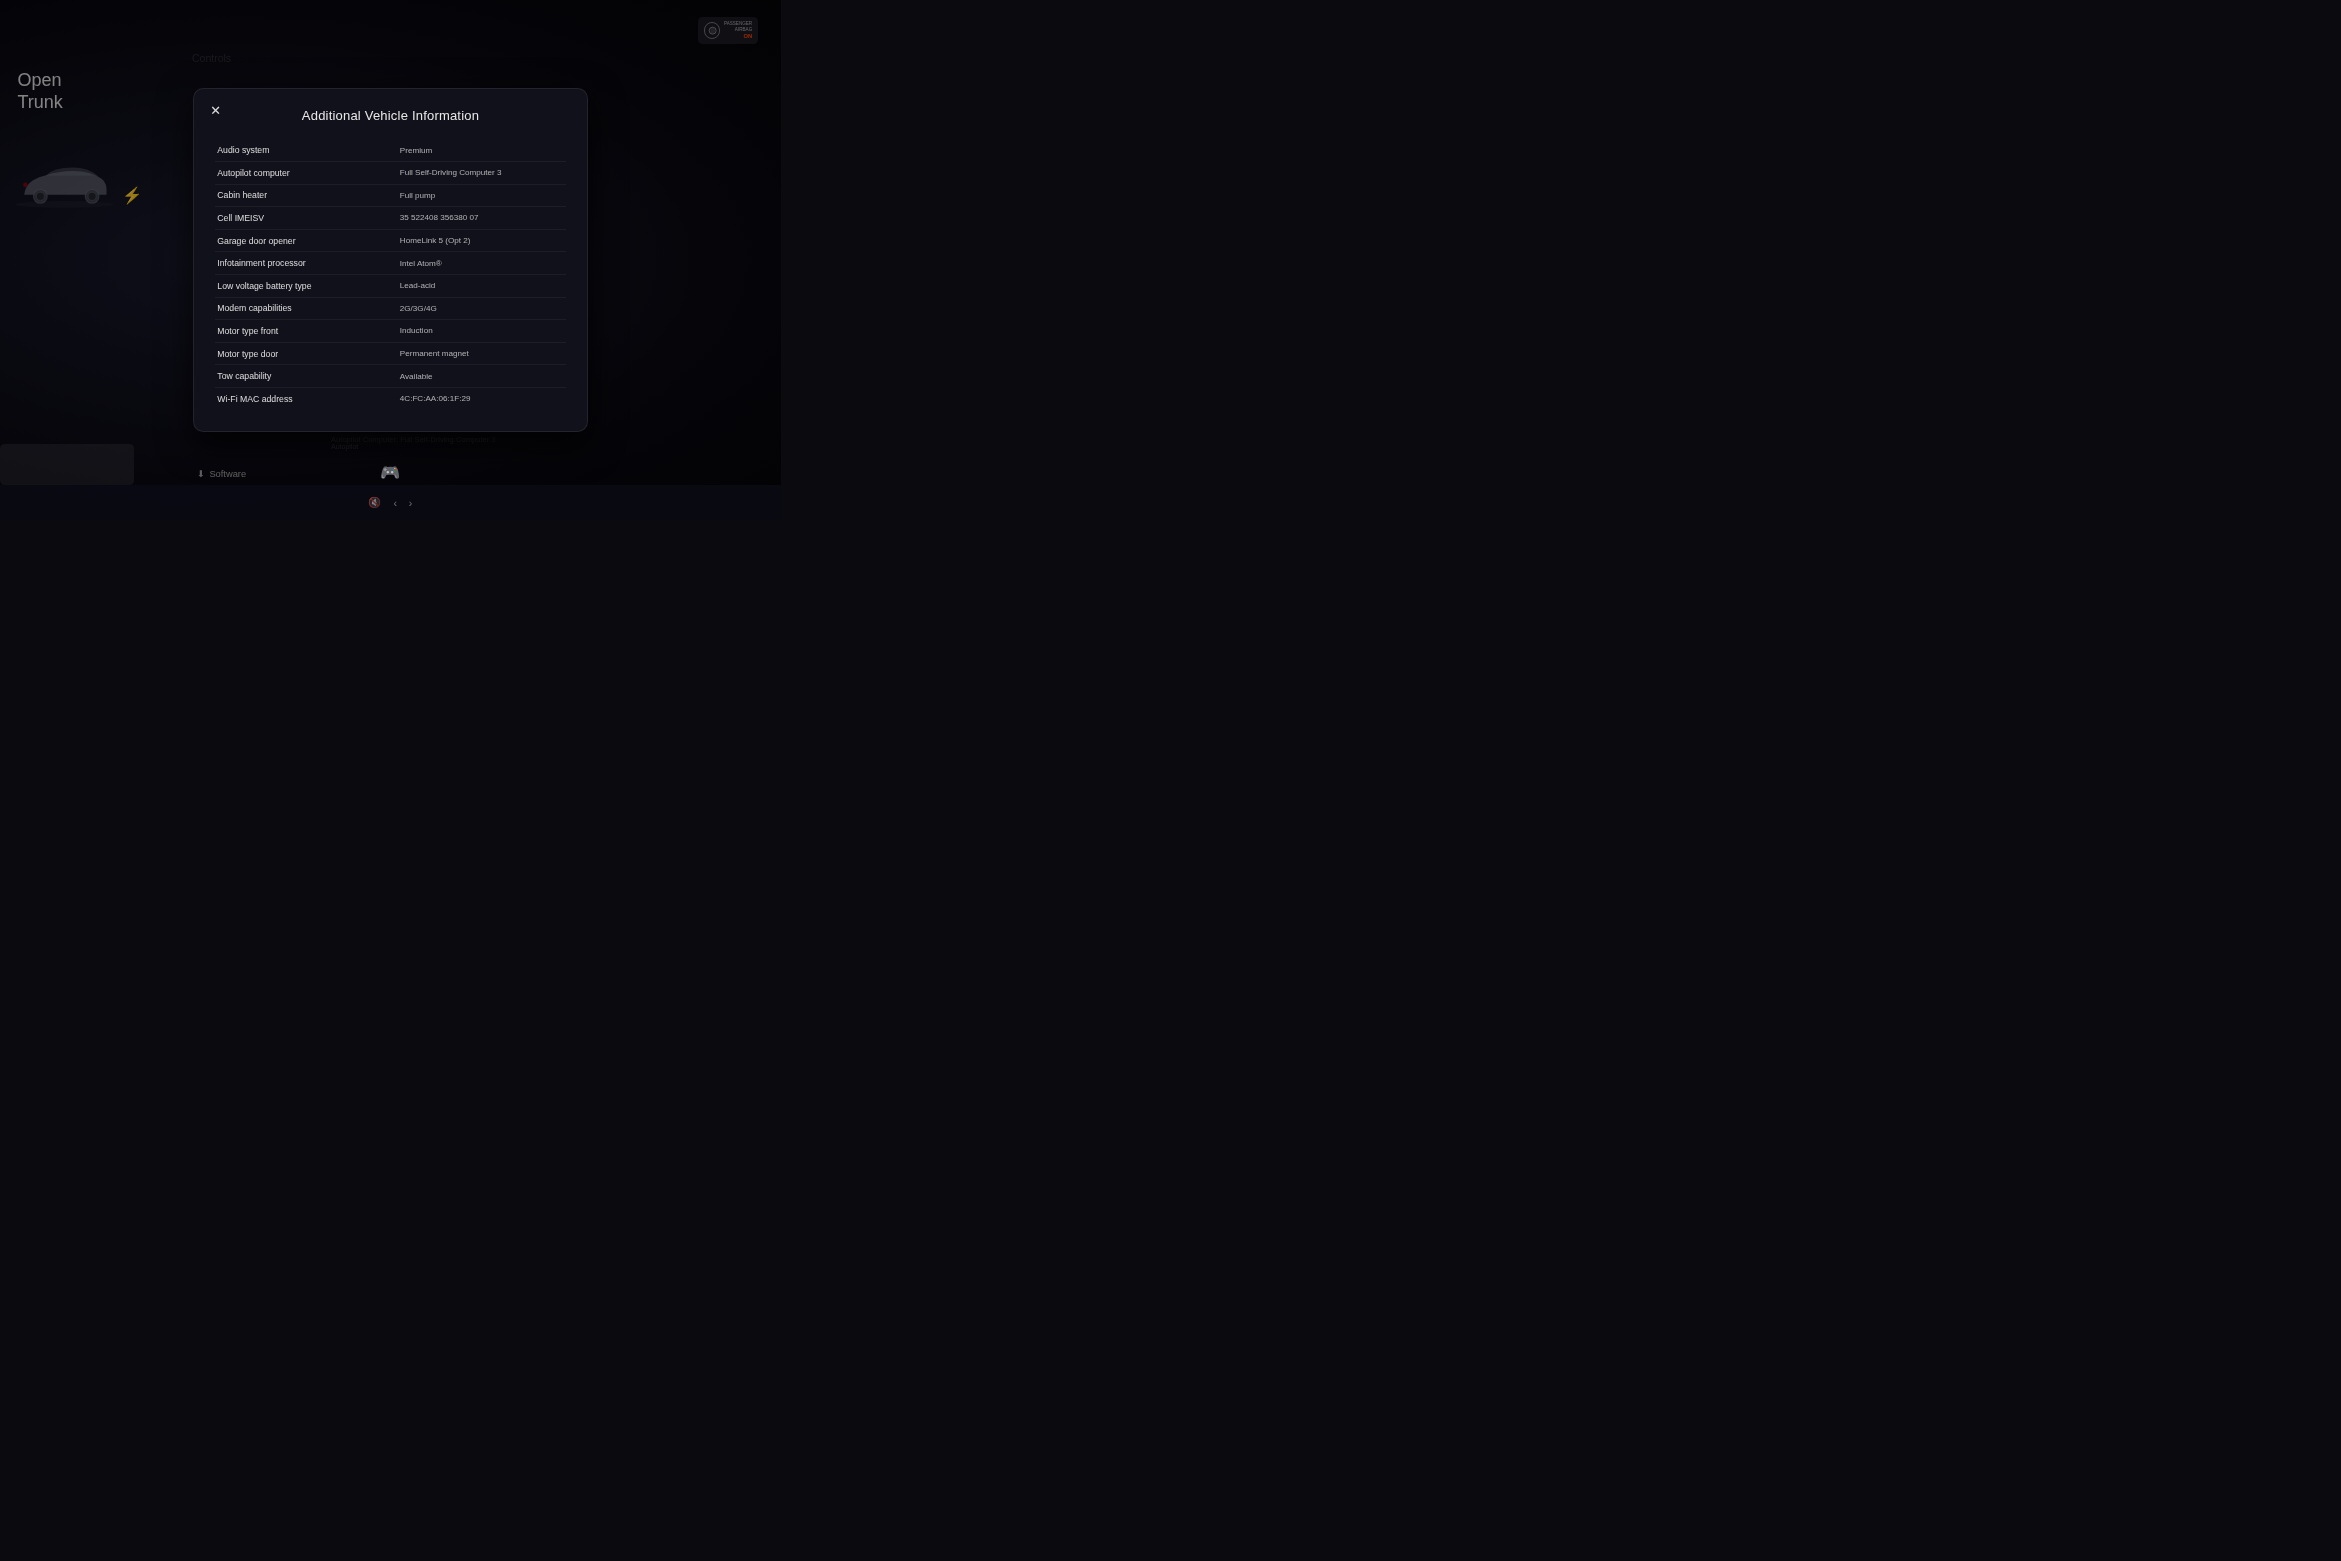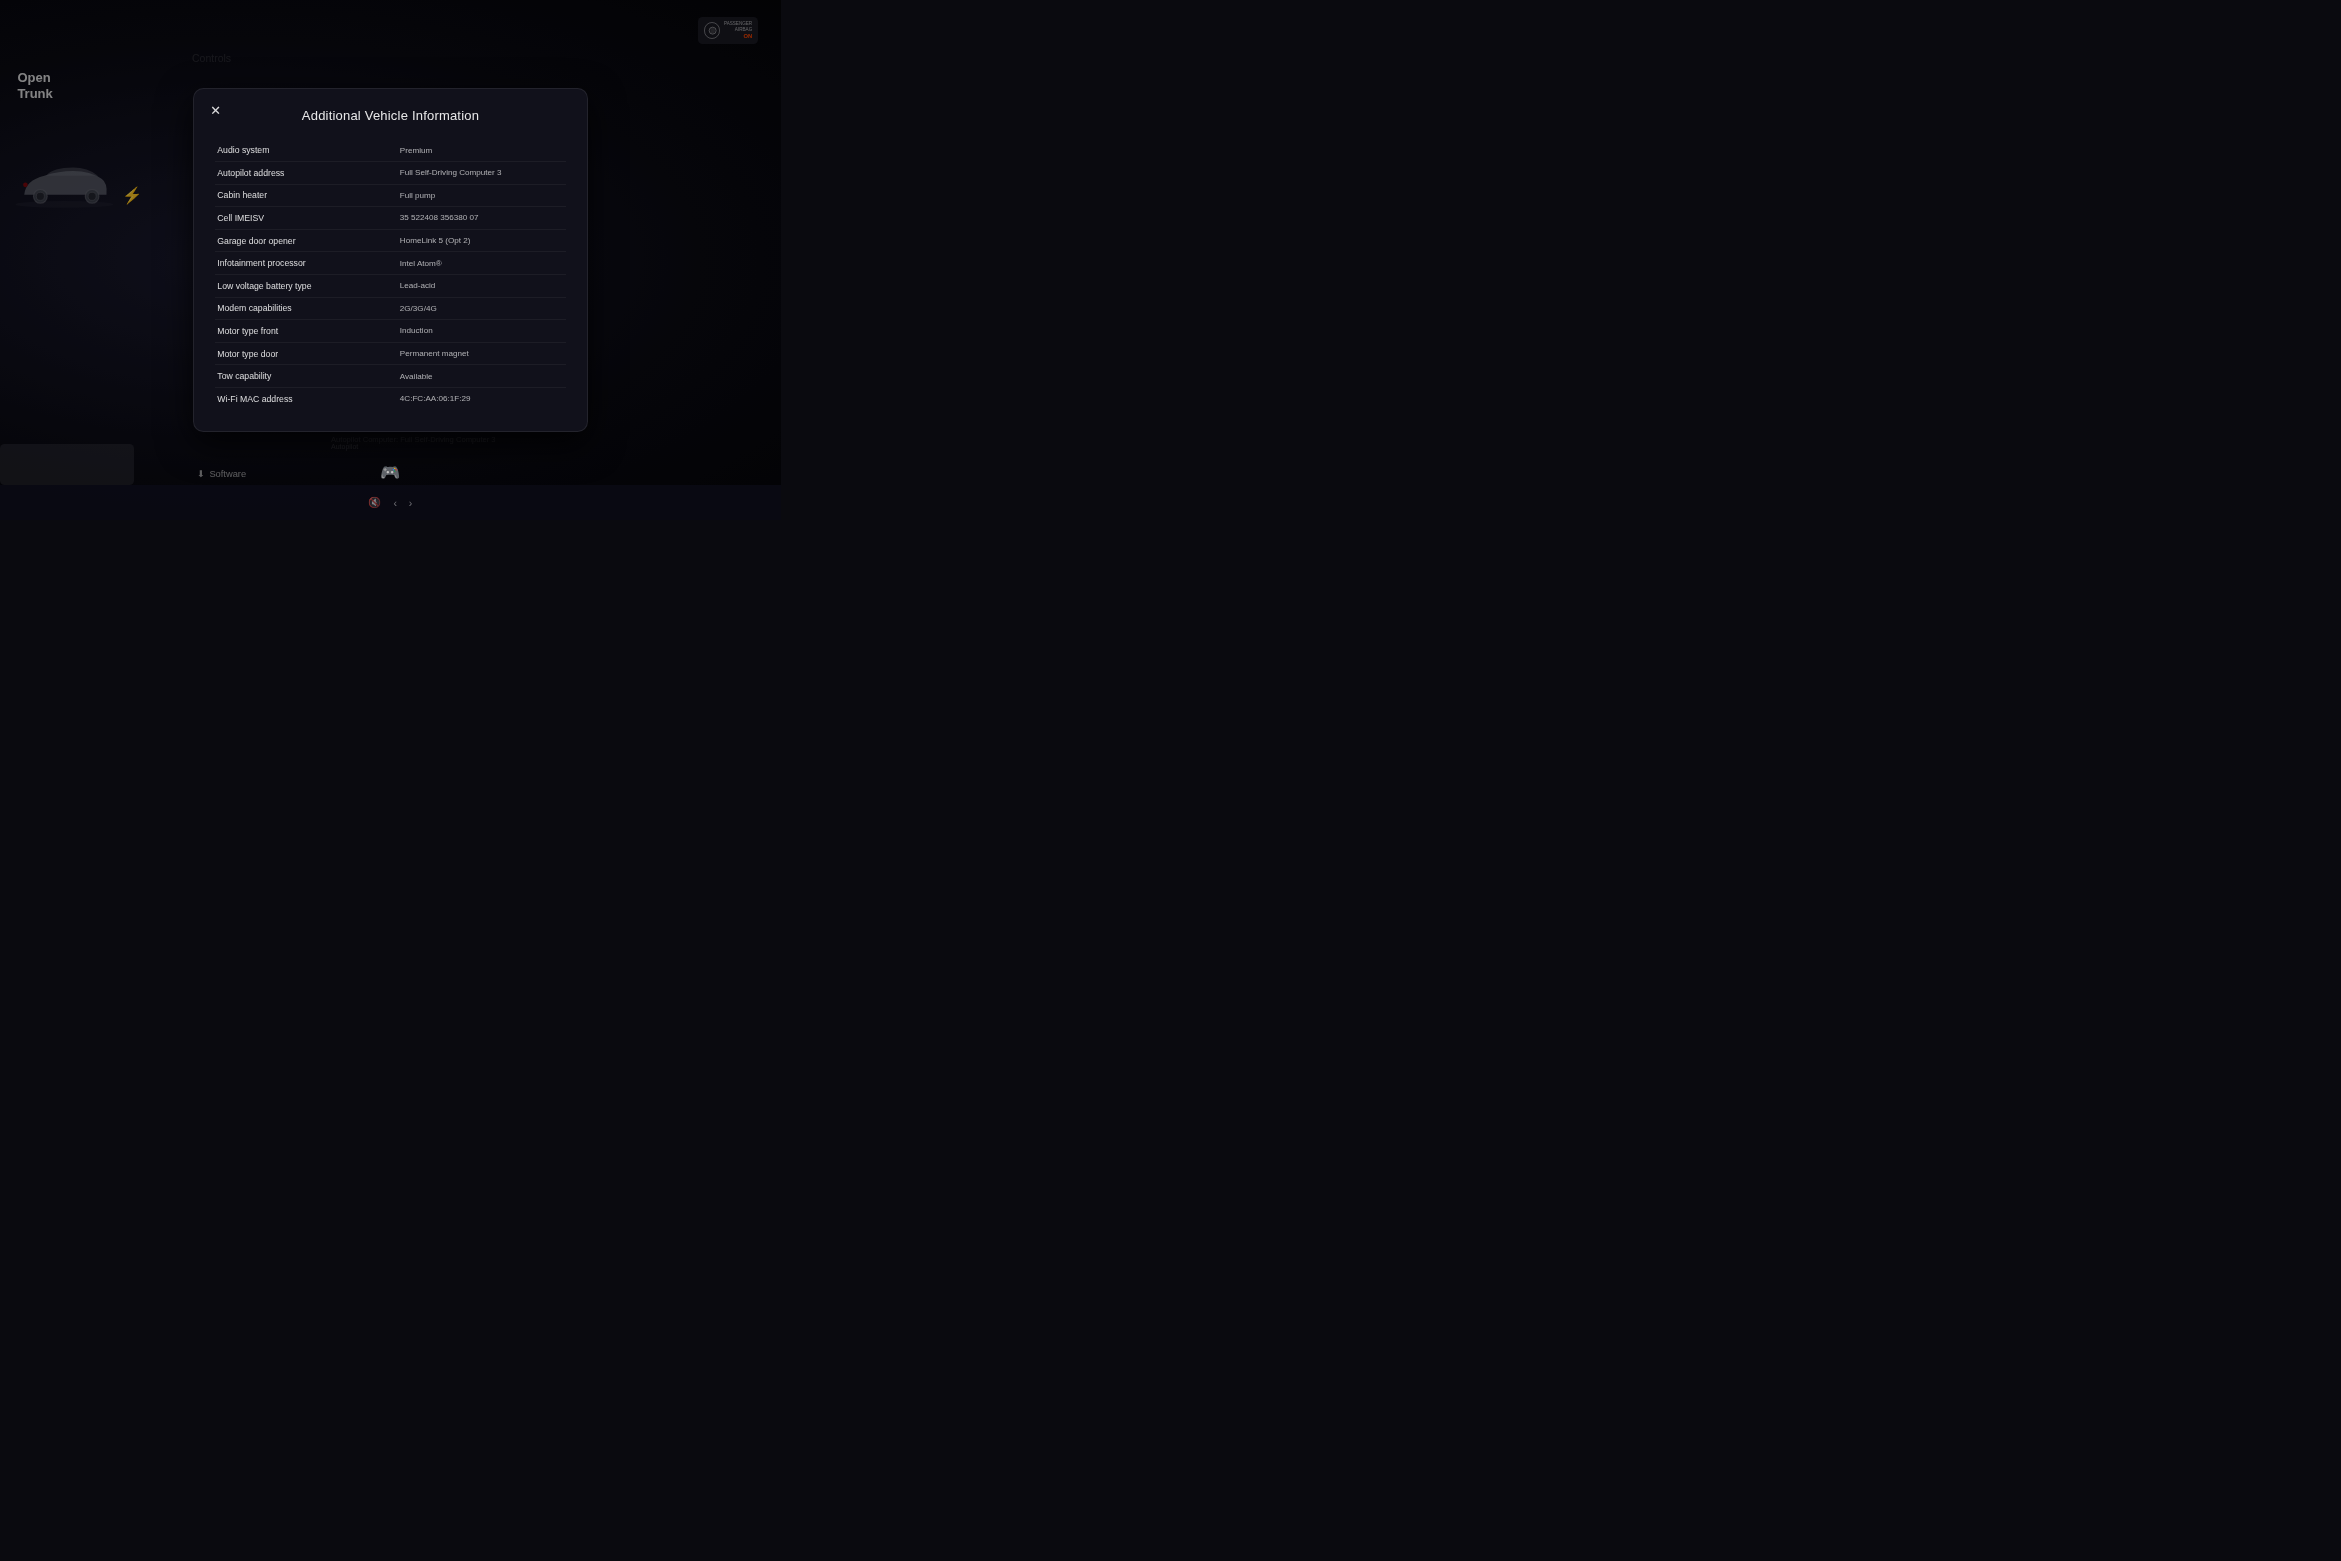--- a/index.html
+++ b/index.html
@@ -27,22 +27,22 @@
     .bg-text {
       position: absolute;
       color: rgba(255,255,255,0.12);
       font-size: 10.5px;
       font-weight: 500;
     }
 
     .bg-open-trunk {
       top: 70px;
       left: 17.4px;
-      font-size: 13px;
-      font-weight: 700;
+      font-size: 18px;
+      font-weight: 400;
       color: rgba(255,255,255,0.85);
       line-height: 1.2;
     }
 
     .bg-car {
       position: absolute;
       left: 11.6px;
       top: 163px;
       width: 128px;
       height: 76px;
@@ -337,21 +337,21 @@
 
     <div class="modal-title">Additional Vehicle Information</div>
 
     <table class="info-table">
       <tbody id="info-tbody">
       <tr>
             <td class="info-label">Audio system</td>
             <td class="info-value">Premium</td>
           </tr>
           <tr>
-            <td class="info-label">Autopilot address</td>
+            <td class="info-label">Autopilot computer</td>
             <td class="info-value">Full Self-Driving Computer 3</td>
           </tr>
           <tr>
             <td class="info-label">Cabin heater</td>
             <td class="info-value">Full pump</td>
           </tr>
           <tr>
             <td class="info-label">Cell IMEISV</td>
             <td class="info-value">35 522408 356380 07</td>
           </tr>

